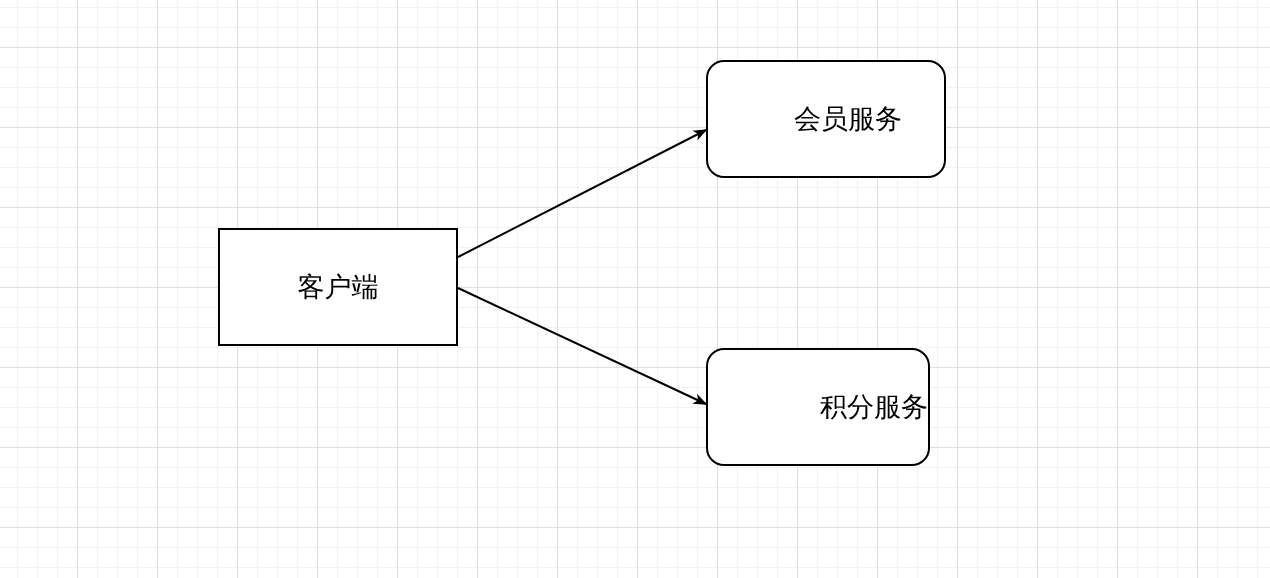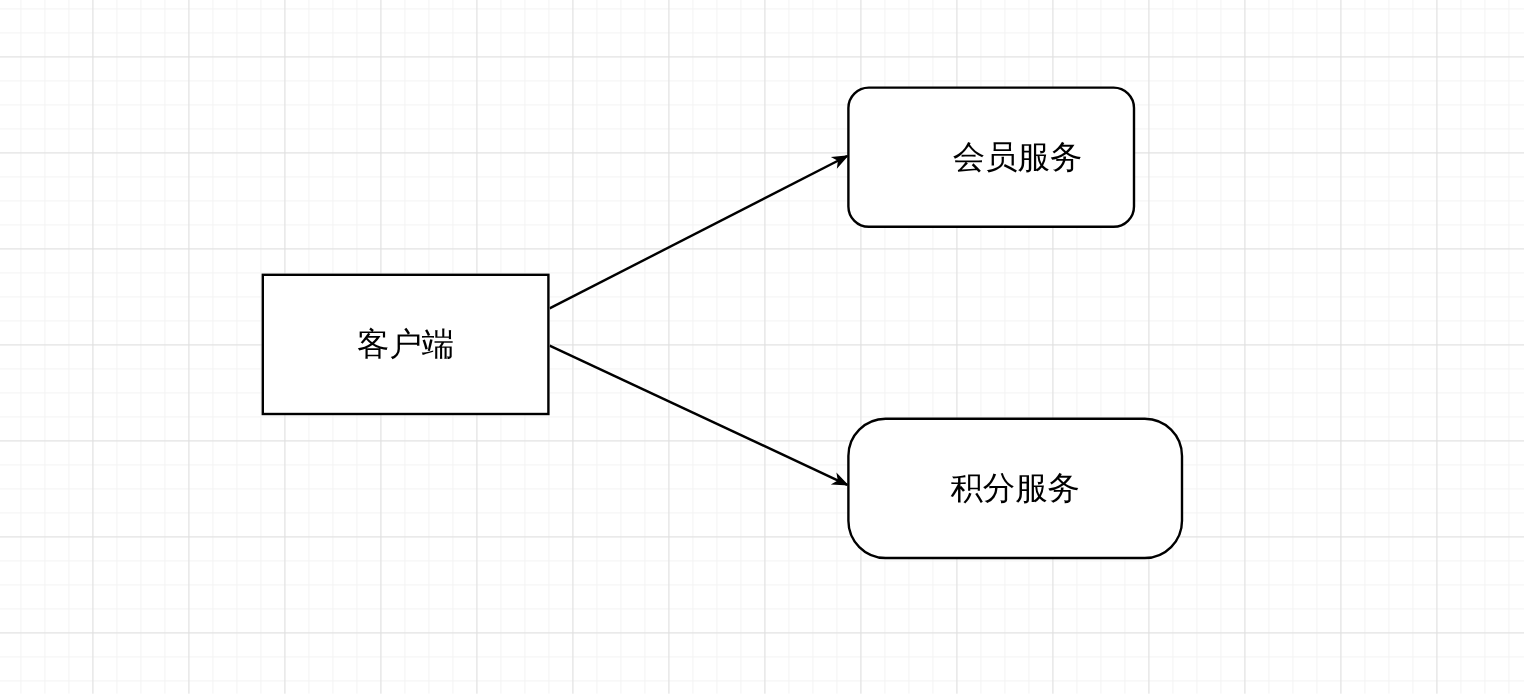--- a/index.html
+++ b/index.html
@@ -52,32 +52,33 @@
   }
   .node-client {
     left: 218px;
     top: 228px;
     width: 240px;
     height: 118px;
     font-family: Liberation Serif, serif;
   }
   .node-member-service {
     left: 706px;
-    top: 72px;
+    top: 60px;
     width: 240px;
     height: 118px;
     border-radius: 18px;
     padding-left: 44px;
   }
   .node-points-service {
     left: 706px;
     top: 348px;
-    width: 280px;
+    width: 224px;
     height: 118px;
-    border-radius: 32px;
+    border-radius: 18px;
+    justify-content: flex-end;
   }
 </style>
 </head>
 <body style="--background: #ffffff; --grid-minor: #f3f3f3; --grid-major: #e0e0e0; --node-fill: #ffffff; --node-border: #000000; --edge-stroke: #000000; --label-text: #000000;">
 
 <div class="canvas">
 
   <svg class="edges-layer" viewBox="0 0 1270 578" xmlns="http://www.w3.org/2000/svg">
     <defs>
       <marker id="arrowhead" markerUnits="userSpaceOnUse" markerWidth="17" markerHeight="14" refX="13.5" refY="7" orient="auto">

